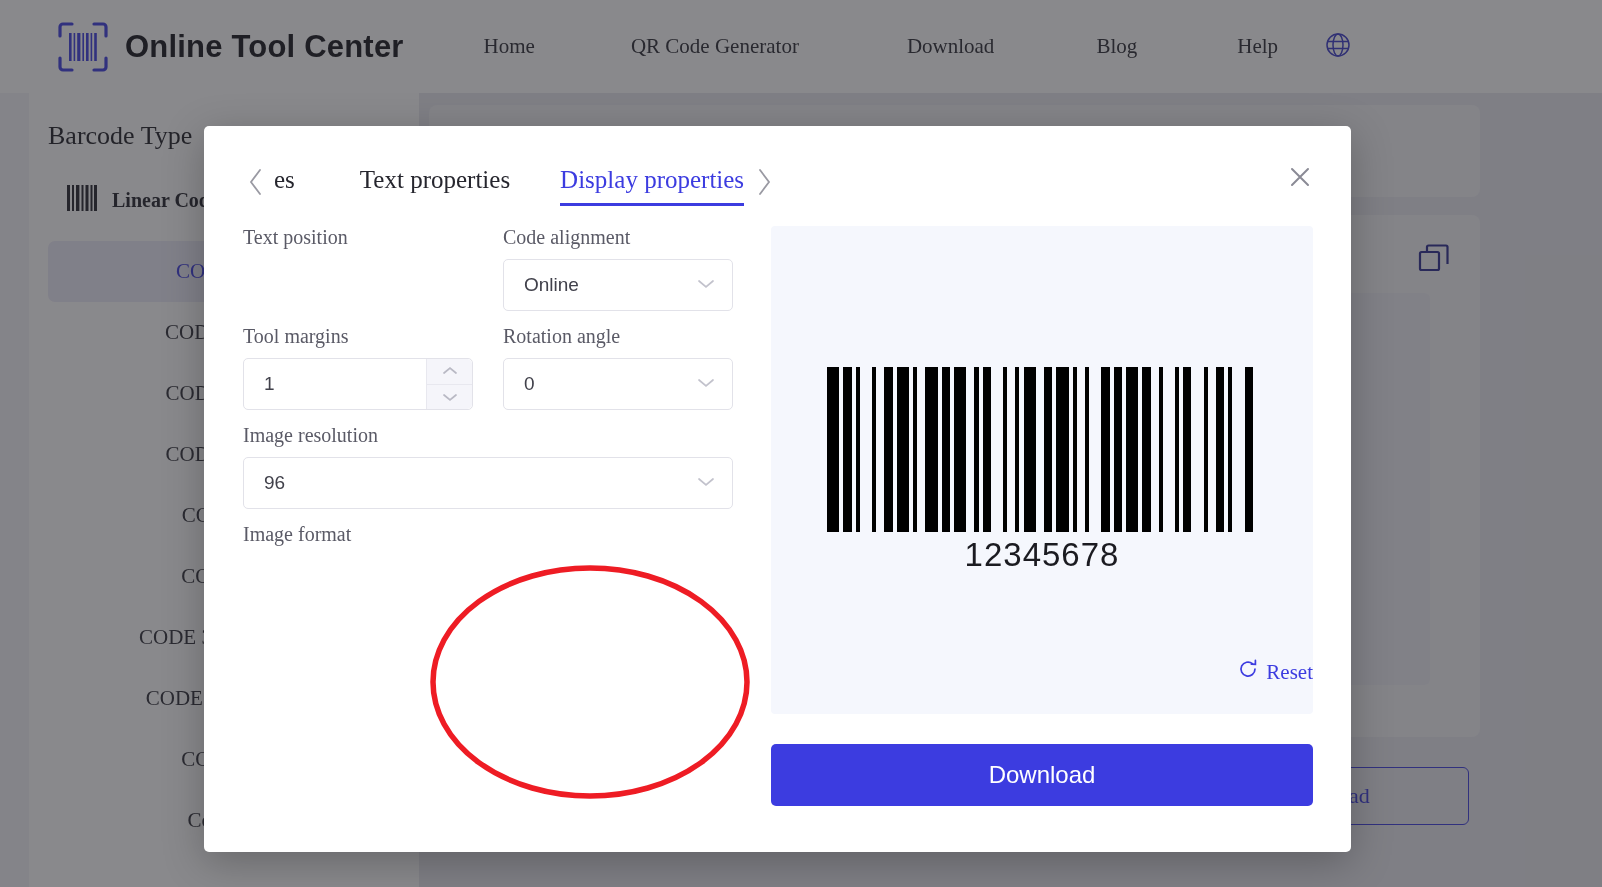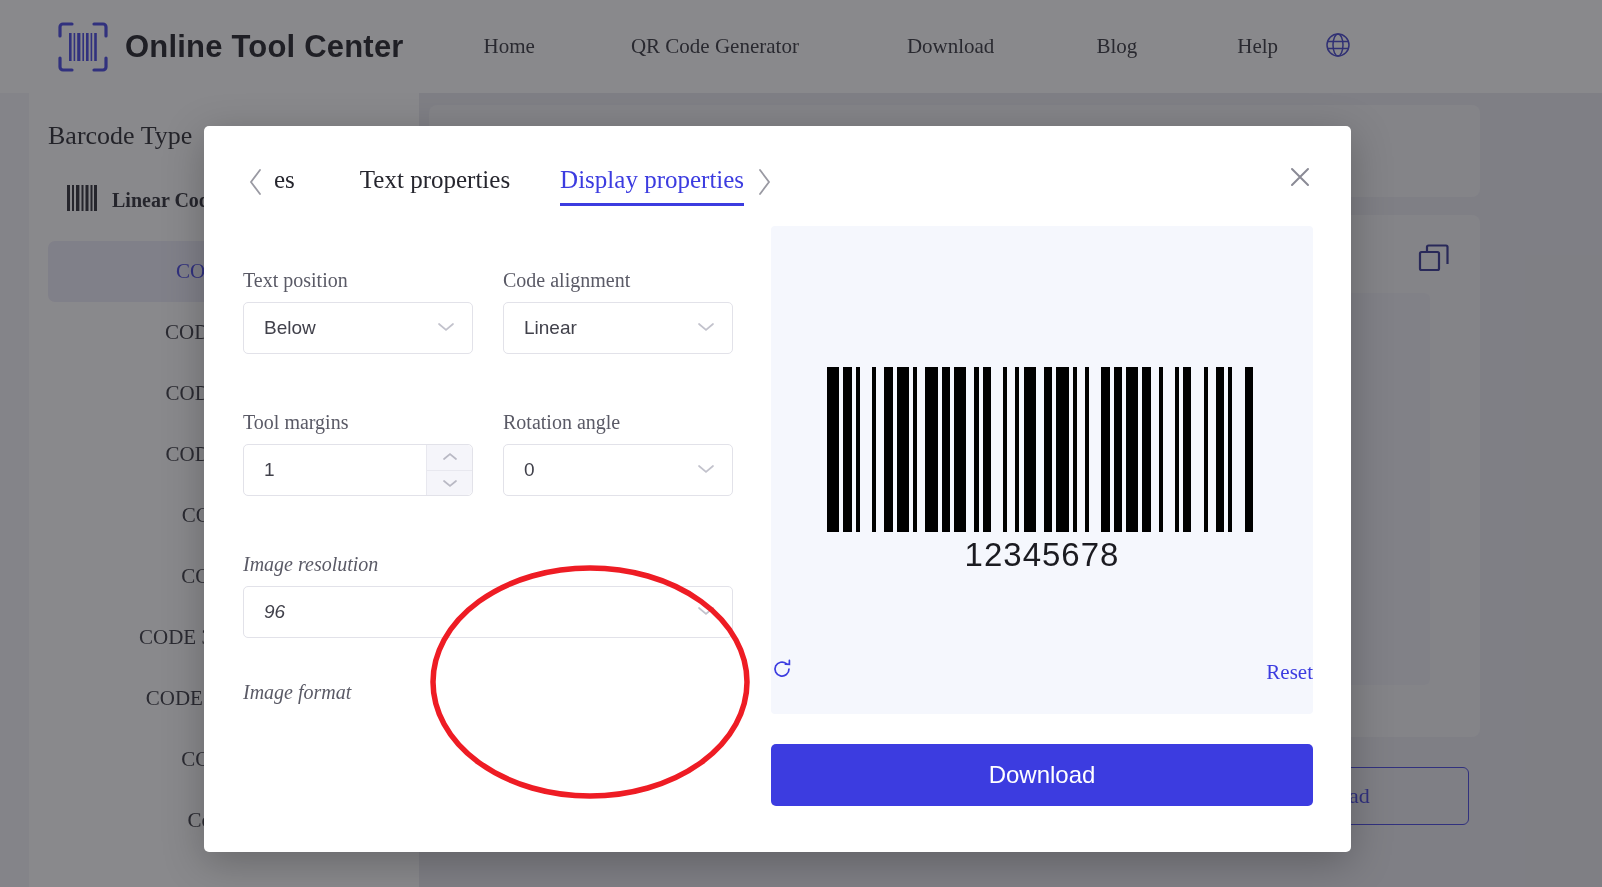--- a/index.html
+++ b/index.html
@@ -130,22 +130,22 @@
     content: ""; position: absolute; left: 0; right: 0; bottom: -4px;
     height: 3px; background: #3c3ce0;
   }
 
   .modal-body { position: absolute; left: 0; top: 100px; right: 0; bottom: 0; }
 
   .form {
     position: absolute; left: 39px; top: 0; width: 530px;
   }
   .row { display: flex; gap: 30px; }
-  .field { width: 230px; margin-bottom: 14px; margin-top: 43px; }
-  .field.full { width: 490px; font-style: italic; }
+  .field { width: 230px; margin-bottom: 14px; }
+  .field.full { width: 490px; }
   .field-label {
     font-size: 20px; color: #5a5a66; margin-bottom: 10px; white-space: nowrap;
   }
   .select {
     position: relative; height: 52px; border: 1px solid #e2e2e9; border-radius: 5px;
     display: flex; align-items: center; cursor: pointer; background: #fff;
   }
   .select-value {
     font-family: "Liberation Sans", "DejaVu Sans", sans-serif;
     font-size: 19px; color: #41414b; padding-left: 20px;
@@ -182,21 +182,21 @@
     position: relative;
   }
   .pv-barcode { display: flex; align-items: flex-end; height: 165px; }
   .pv-barcode i { display: block; background: #000; height: 165px; }
   .pv-text {
     font-family: "Liberation Sans", "DejaVu Sans", sans-serif;
     font-size: 33px; color: #1b1b21; letter-spacing: 1px; margin-top: 4px;
   }
   .pv-reset {
     position: absolute; left: 0; right: 0; bottom: 28px;
-    display: flex; align-items: center; justify-content: space-between; gap: 7px;
+    display: flex; align-items: center; justify-content: flex-end; gap: 7px;
     color: #3c3ce0; font-size: 21px; cursor: pointer;
   }
   .download-btn {
     margin-top: 30px; height: 62px; background: #3c3ce0; border-radius: 5px;
     display: flex; align-items: center; justify-content: center;
     color: #fff; font-size: 24px; cursor: pointer;
     font-family: "Liberation Sans", "DejaVu Sans", sans-serif;
   }
 
   
@@ -398,33 +398,25 @@
       </span>
     </div>
 
     <div class="modal-body">
 
       <div class="form">
 
         <div class="row">
           <div class="field">
             <div class="field-label">Text position</div>
-            <div class="select">
-              <span class="select-value">Below</span>
-              <span class="select-caret">
-                <svg width="20" height="12" viewBox="0 0 20 12" fill="none" stroke="#c2c2cc" stroke-width="1.7" stroke-linecap="round">
-                    <path d="M3 3 L10 9 L17 3"></path>
-                  </svg>
-              </span>
-            </div>
           </div>
           <div class="field">
             <div class="field-label">Code alignment</div>
             <div class="select">
-              <span class="select-value">Linear</span>
+              <span class="select-value">Online</span>
               <span class="select-caret">
                 <svg width="20" height="12" viewBox="0 0 20 12" fill="none" stroke="#c2c2cc" stroke-width="1.7" stroke-linecap="round">
                     <path d="M3 3 L10 9 L17 3"></path>
                   </svg>
               </span>
             </div>
           </div>
         </div>
 
         <div class="row">

